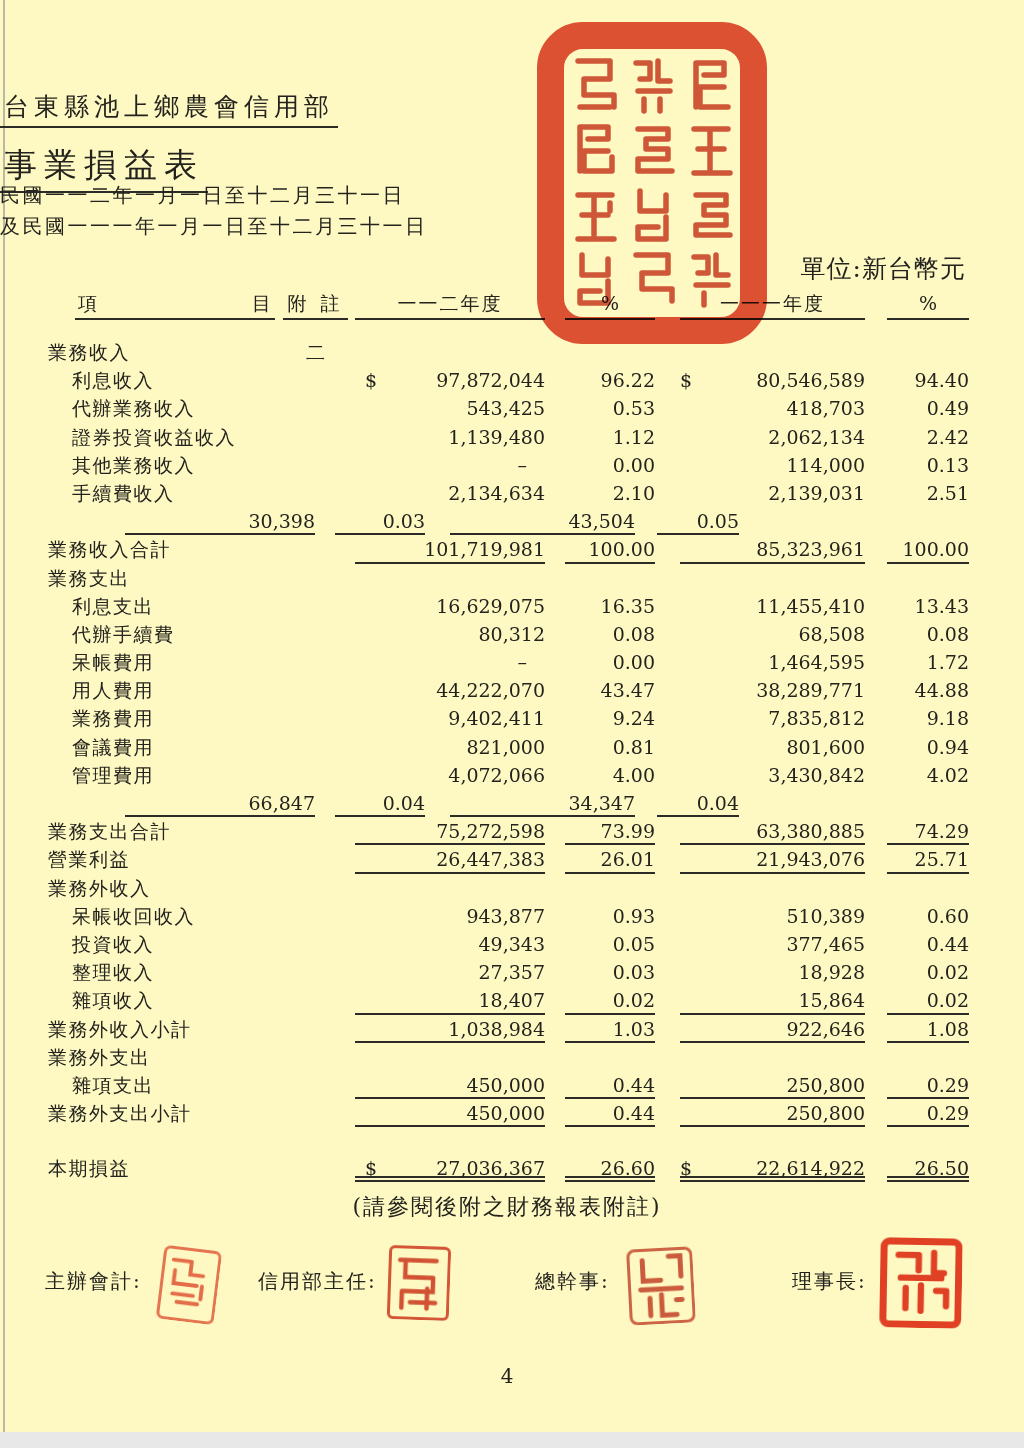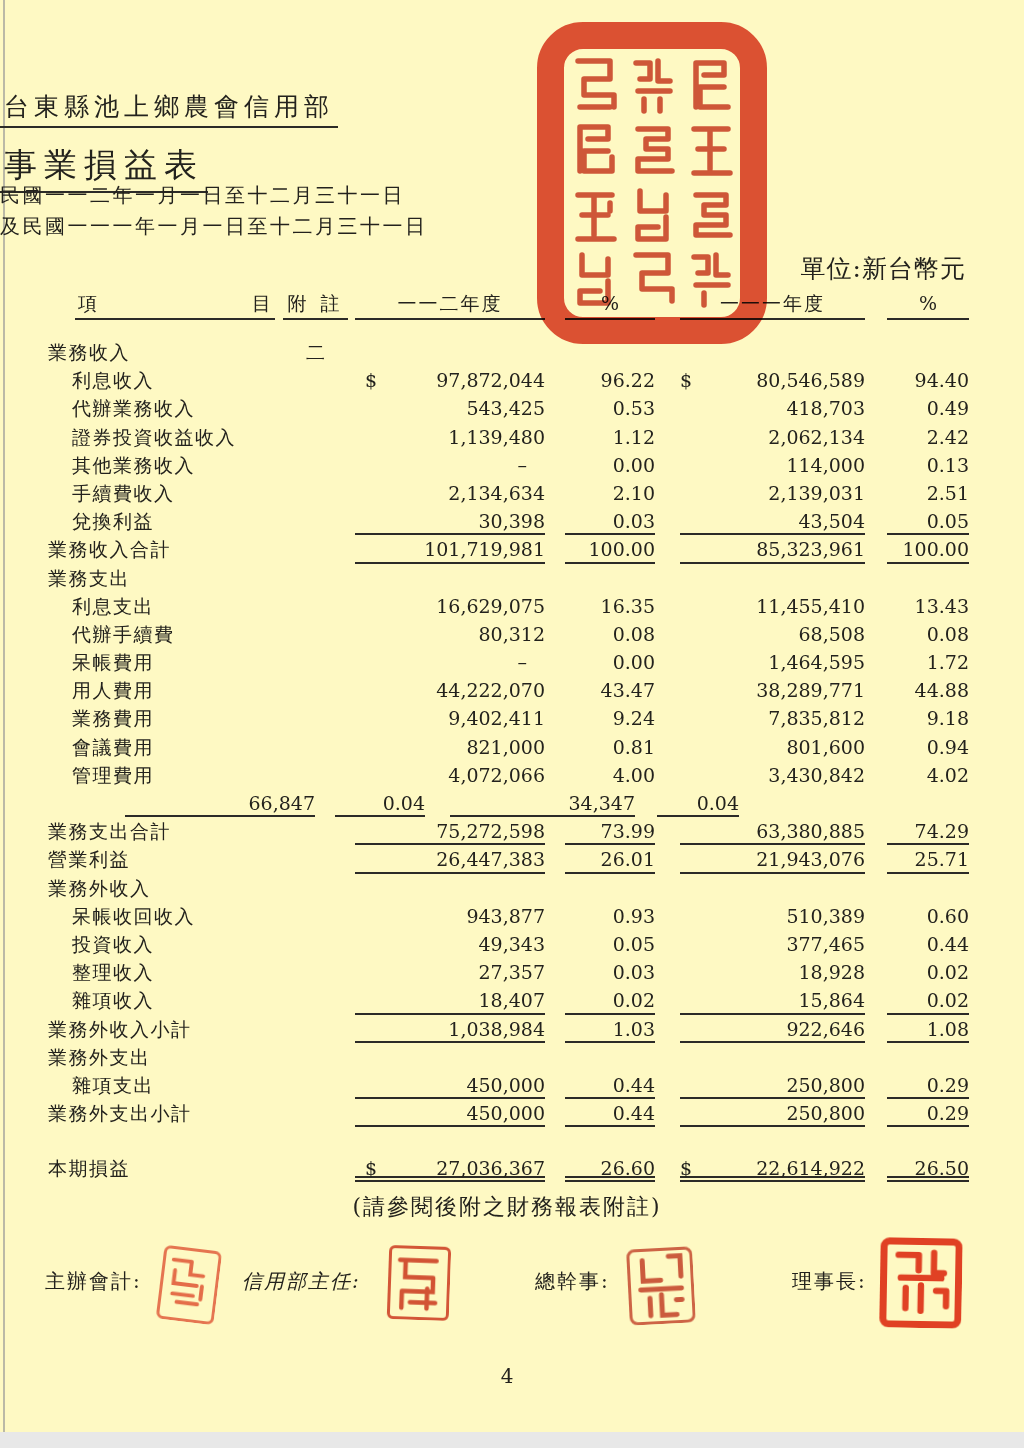--- a/index.html
+++ b/index.html
@@ -42,21 +42,21 @@
   .c-grp.g2 .cur { left:0; }
   .c-pct   { width:90px; margin-left:20px; text-align:right; }
   .c-pct.p2 { width:82px; margin-left:22px; }
   .c-grp .amt.dash { padding-right:18px; }
   .trow.rule-single .c-grp, .trow.rule-single .c-pct { border-bottom:2px solid #2c2b27; }
   .trow.rule-double .c-grp, .trow.rule-double .c-pct { border-bottom:6px double #2c2b27; }
 
   
   .footnote { position:absolute; top:1192px; left:0; width:1014px; text-align:center; font-size:22px; letter-spacing:2px; }
   .sig-label { position:absolute; top:1268px; font-size:20px; letter-spacing:2px; }
-  .sig-1 { left:45px; }  .sig-2 { left:242px;font-style:italic; } .sig-3 { left:535px; } .sig-4 { left:792px; }
+  .sig-1 { left:45px; }  .sig-2 { left:258px; } .sig-3 { left:535px; } .sig-4 { left:792px; }
   .page-number { position:absolute; top:1364px; left:0; width:1014px; text-align:center; font-size:20px; }
 
   
   .seal-big {
     position:absolute; left:537px; top:22px; width:230px; height:322px;
     box-sizing:border-box; border:27px solid rgba(216,64,44,.9); border-radius:46px;
     mix-blend-mode:multiply;
   }
   .seal-big svg { position:absolute; left:0; top:0; }
   .stamp { position:absolute; box-sizing:border-box; mix-blend-mode:multiply; }
@@ -133,21 +133,20 @@
         </div>
         <div class="trow">
           <div class="c-label ind">手續費收入</div>
           <div class="c-note"></div>
           <div class="c-grp g1"><span class="cur"></span><span class="amt">2,134,634</span></div>
           <div class="c-pct p1">2.10</div>
           <div class="c-grp g2"><span class="cur"></span><span class="amt">2,139,031</span></div>
           <div class="c-pct p2">2.51</div>
         </div>
         <div class="trow rule-single">
-          <div class="c-label ind">兌換利益</div>
           <div class="c-note"></div>
           <div class="c-grp g1"><span class="cur"></span><span class="amt">30,398</span></div>
           <div class="c-pct p1">0.03</div>
           <div class="c-grp g2"><span class="cur"></span><span class="amt">43,504</span></div>
           <div class="c-pct p2">0.05</div>
         </div>
         <div class="trow rule-single">
           <div class="c-label">業務收入合計</div>
           <div class="c-note"></div>
           <div class="c-grp g1"><span class="cur"></span><span class="amt">101,719,981</span></div>

